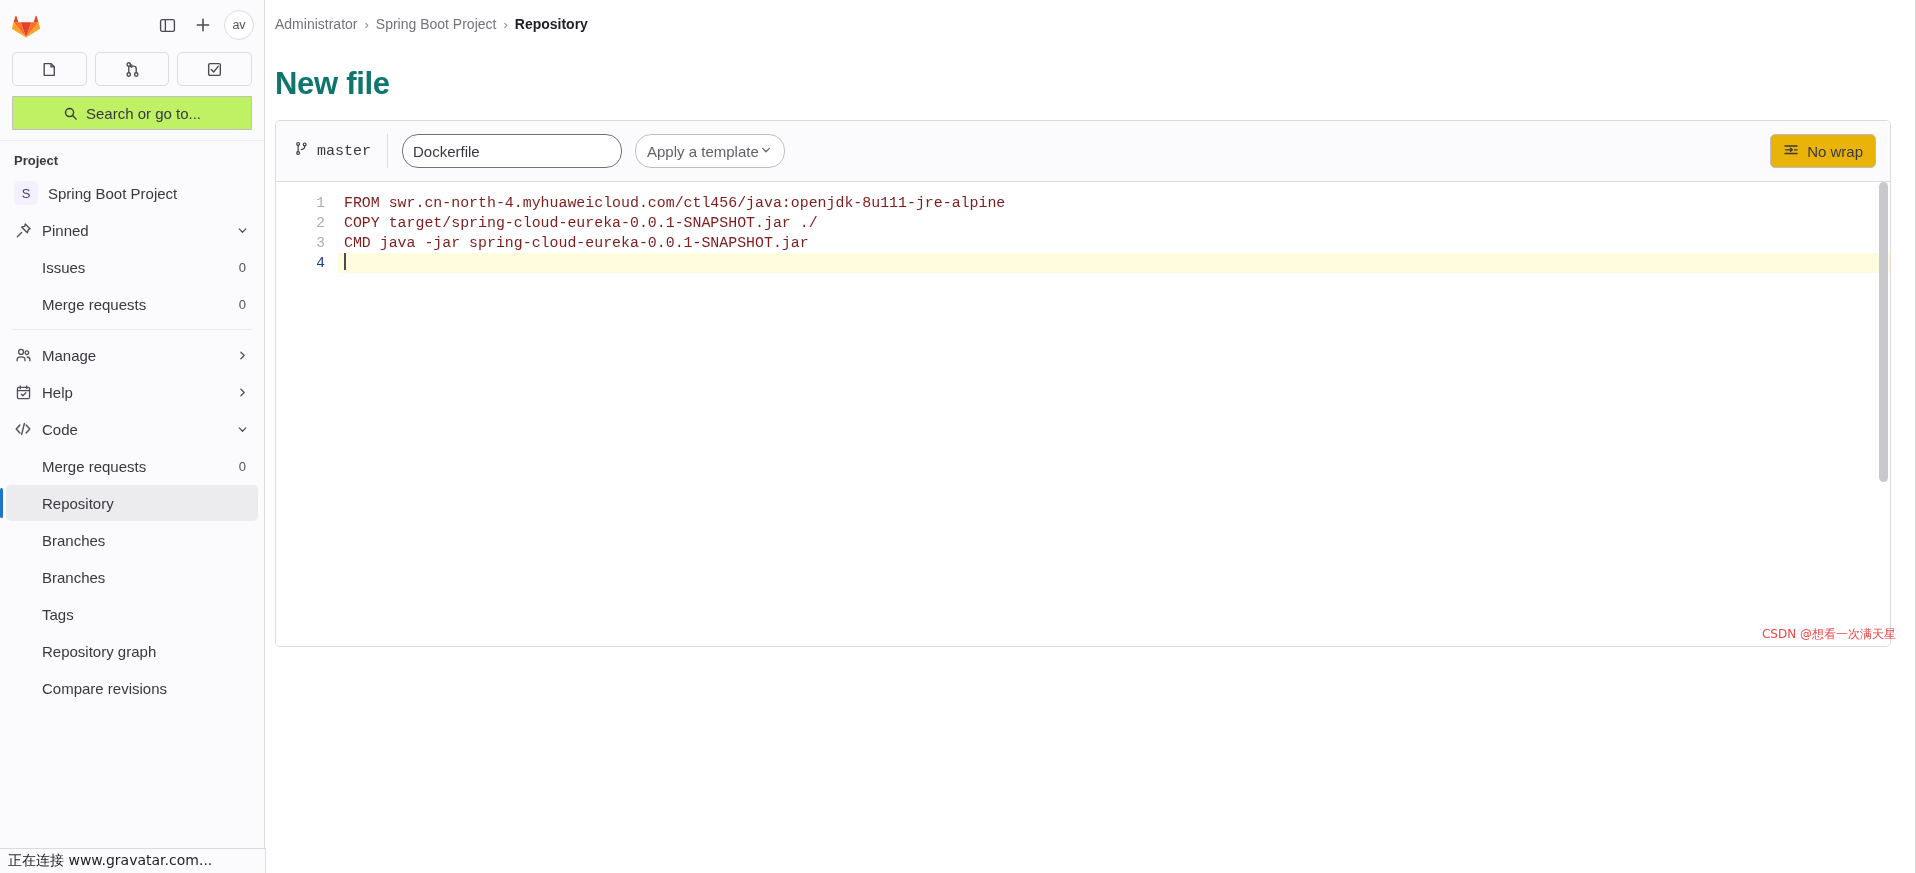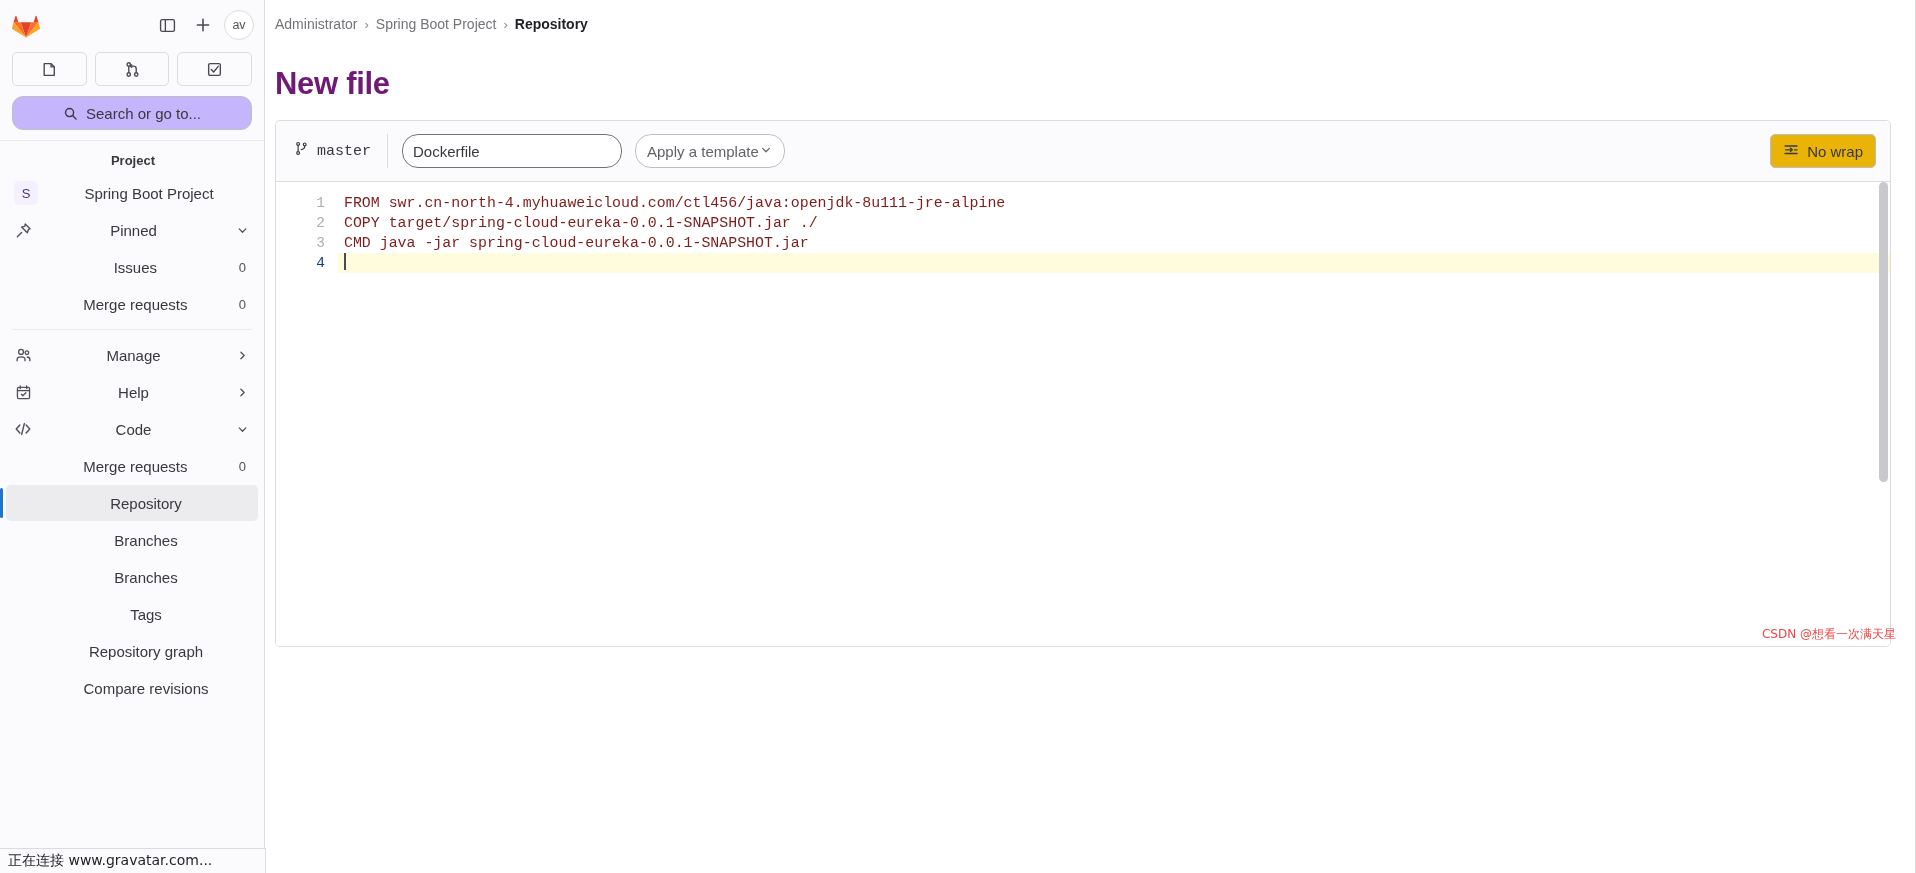--- a/index.html
+++ b/index.html
@@ -16,21 +16,20 @@
   
   .sidebar {
     width: 265px;
     min-width: 265px;
     height: 873px;
     background: #fbfafd;
     border-right: 1px solid #dcdcde;
     display: flex;
     flex-direction: column;
     position: relative;
-    text-align: center;
   }
   .sb-top {
     display: flex;
     align-items: center;
     padding: 8px 10px 6px 12px;
     height: 48px;
     gap: 6px;
   }
   .gl-logo { width: 28px; height: 28px; flex: 0 0 auto; }
   .sb-top-spacer { flex: 1 1 auto; }
@@ -51,22 +50,22 @@
   }
   .quick-btn {
     flex: 1 1 0; height: 34px;
     border: 1px solid #dcdcde; border-radius: 5px;
     background: #fbfafd;
     display: flex; align-items: center; justify-content: center;
     color: #4b4a52; cursor: pointer;
   }
   .sb-search {
     margin: 2px 12px 10px 12px; height: 34px;
-    border: 1px solid #bfbfc3; border-radius: 11px;
-    background: #c4b5fd;
+    border: 1px solid #bfbfc3; border-radius: 1px;
+    background: #bef264;
     display: flex; align-items: center; justify-content: center;
     gap: 8px; font-size: 15px; color: #3a383f; cursor: text;
   }
   .sb-divider { height: 1px; background: #ececef; margin: 0; }
   .sb-scroll { flex: 1 1 auto; overflow: hidden; padding-top: 8px; }
   .sb-section-title {
     font-size: 13px; font-weight: bold; color: #3a383f;
     padding: 4px 12px 6px 14px;
   }
   .nav-item {
@@ -111,21 +110,21 @@
   }
   .breadcrumb {
     height: 48px; display: flex; align-items: center;
     padding: 0 0 0 10px; font-size: 14px; gap: 7px;
   }
   .bc-link { color: #737278; cursor: pointer; white-space: nowrap; }
   .bc-sep { color: #89888d; font-size: 13px; }
   .bc-current { color: #1f1e24; font-weight: bold; white-space: nowrap; }
 
   .page-title {
-    font-size: 31px; font-weight: bold; color: #701a75;
+    font-size: 31px; font-weight: bold; color: #0f766e;
     padding: 18px 0 18px 10px; letter-spacing: -0.3px;
   }
 
   .editor-card {
     margin: 0 25px 0 10px;
     border: 1px solid #dcdcde;
     border-radius: 5px;
     background: #fff;
     flex: 1 1 auto;
     display: flex; flex-direction: column;

